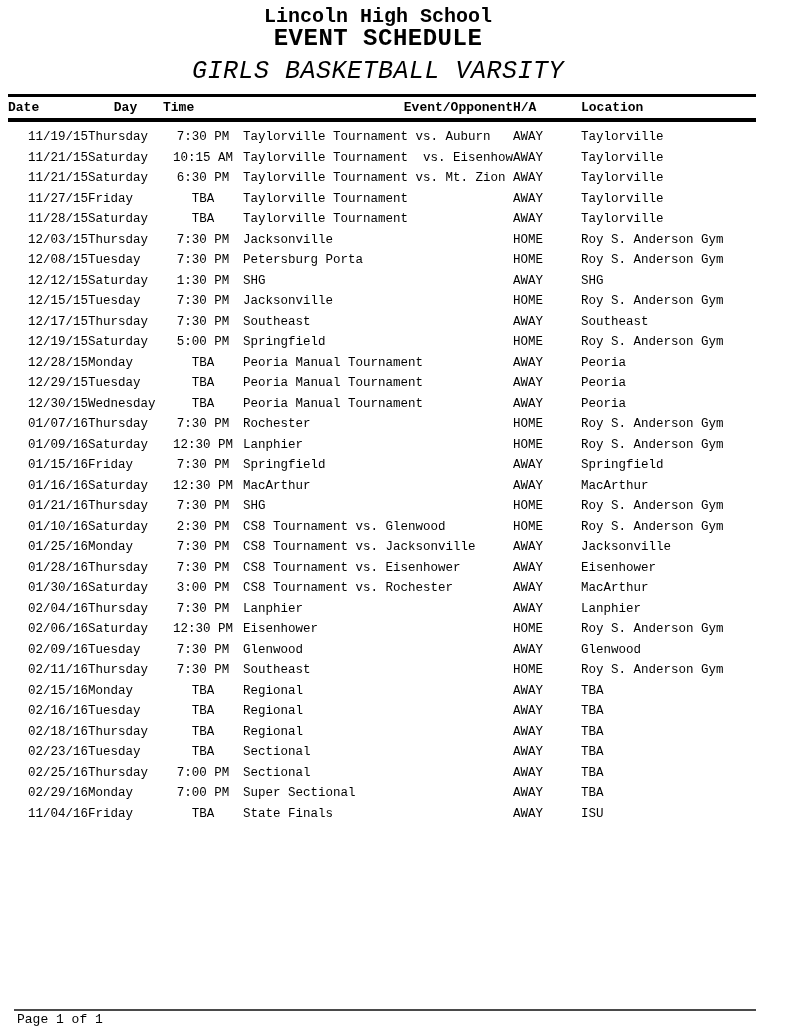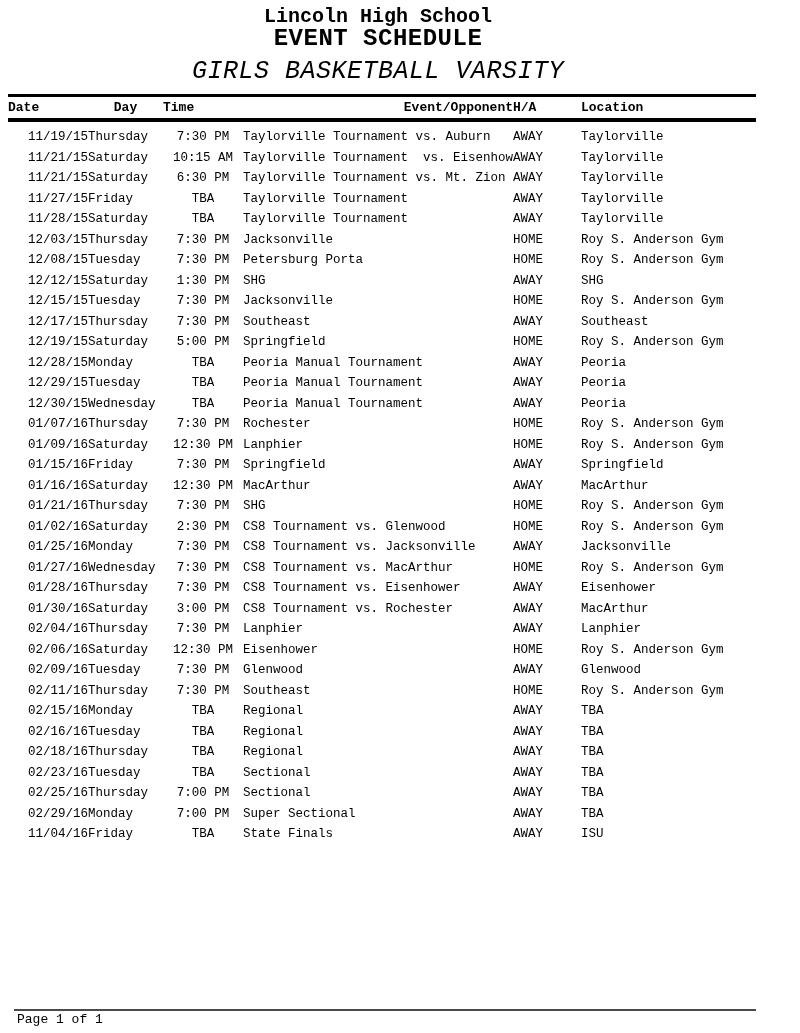--- a/index.html
+++ b/index.html
@@ -273,42 +273,34 @@
         </tr>
         <tr>
           <td class="c0">01/21/16</td>
           <td class="c1">Thursday</td>
           <td class="c2">7:30 PM</td>
           <td class="c3">SHG</td>
           <td class="c4">HOME</td>
           <td class="c5">Roy S. Anderson Gym</td>
         </tr>
         <tr>
-          <td class="c0">01/02/16</td>
+          <td class="c0">01/10/16</td>
           <td class="c1">Saturday</td>
           <td class="c2">2:30 PM</td>
           <td class="c3">CS8 Tournament vs. Glenwood</td>
           <td class="c4">HOME</td>
           <td class="c5">Roy S. Anderson Gym</td>
         </tr>
         <tr>
           <td class="c0">01/25/16</td>
           <td class="c1">Monday</td>
           <td class="c2">7:30 PM</td>
           <td class="c3">CS8 Tournament vs. Jacksonville</td>
           <td class="c4">AWAY</td>
           <td class="c5">Jacksonville</td>
-        </tr>
-        <tr>
-          <td class="c0">01/27/16</td>
-          <td class="c1">Wednesday</td>
-          <td class="c2">7:30 PM</td>
-          <td class="c3">CS8 Tournament vs. MacArthur</td>
-          <td class="c4">HOME</td>
-          <td class="c5">Roy S. Anderson Gym</td>
         </tr>
         <tr>
           <td class="c0">01/28/16</td>
           <td class="c1">Thursday</td>
           <td class="c2">7:30 PM</td>
           <td class="c3">CS8 Tournament vs. Eisenhower</td>
           <td class="c4">AWAY</td>
           <td class="c5">Eisenhower</td>
         </tr>
         <tr>

